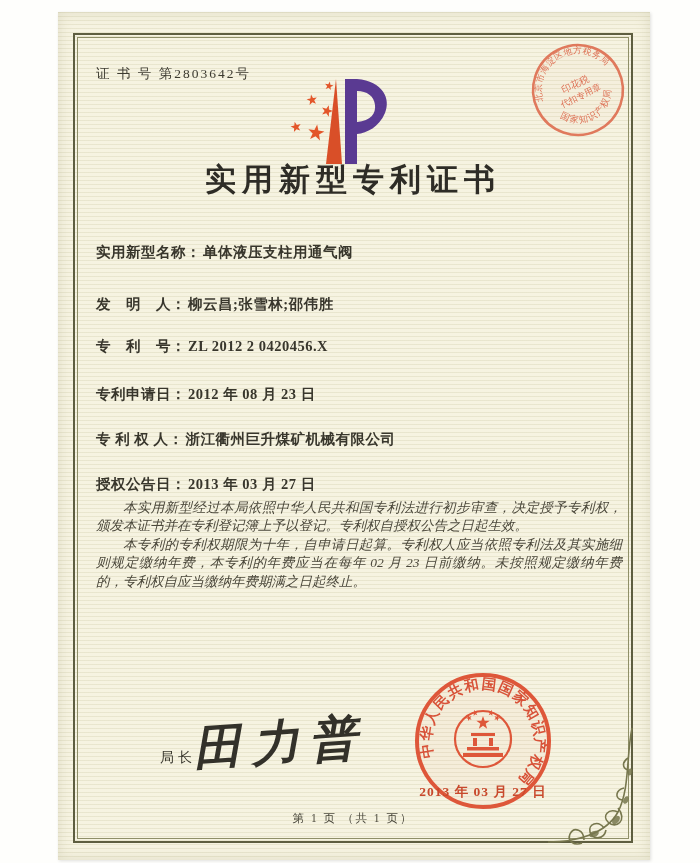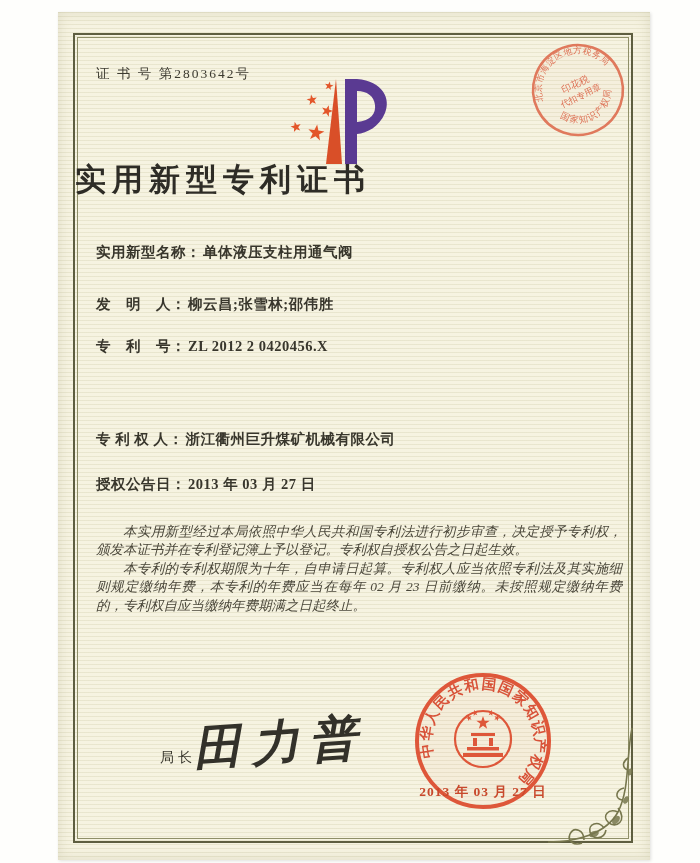--- a/index.html
+++ b/index.html
@@ -10,26 +10,26 @@
         background-image:repeating-linear-gradient(180deg,
           rgba(186,182,138,.22) 0px, rgba(186,182,138,.22) 1px,
           rgba(0,0,0,0) 1px, rgba(0,0,0,0) 4px);
         box-shadow:inset 0 0 14px rgba(120,115,70,.18), 1px 1px 3px rgba(0,0,0,.12);}
   .frame{position:absolute;left:15px;top:21px;width:556px;height:806px;
          border:2px solid #5e5e40;}
   .frame-inner{position:absolute;inset:2px;border:1px solid #8f8f68;}
   .cert-no{position:absolute;left:21px;top:30px;font-size:13.5px;letter-spacing:2px;
            color:#3c3a30;}
   .logo{position:absolute;left:208px;top:42px;width:112px;height:90px;}
-  .title{position:absolute;left:0;right:0;top:124px;
+  .title{position:absolute;left:0;right:0;top:124px;text-align:center;
          font-size:31px;font-weight:bold;letter-spacing:6px;color:#2e2c26;}
   .field{position:absolute;left:21px;font-size:14.5px;color:#38362c;
          font-weight:600;letter-spacing:.5px;white-space:nowrap;}
   .fvalue{margin-left:2px;}
-  .body-text{position:absolute;left:21px;top:488px;width:526px;
+  .body-text{position:absolute;left:21px;top:464px;width:526px;
              font-size:13.5px;line-height:18.4px;color:#4a473a;
              font-style:italic;text-align:justify;}
   .body-text p{margin:0;text-indent:2em;}
   .gov-title{position:absolute;left:73px;top:714px;font-size:14px;
              letter-spacing:4px;color:#3a382e;margin-left:12px;}
   .signature{position:absolute;left:118px;top:676px;font-size:48px;
              font-style:italic;font-weight:bold;letter-spacing:10px;
              color:#33312a;transform:rotate(-4deg);white-space:nowrap;}
   .registry-seal{position:absolute;left:338px;top:636px;width:140px;height:140px;
                  opacity:.92;}
@@ -66,20 +66,23 @@
     <div class="title">实用新型专利证书</div>
 
     <div class="field" style="top:208px">
       <span>实用新型名称：</span><span class="fvalue">单体液压支柱用通气阀</span>
     </div>
     <div class="field" style="top:260px">
       <span>发　明　人：</span><span class="fvalue">柳云昌;张雪林;邵伟胜</span>
     </div>
     <div class="field" style="top:302px">
       <span>专　利　号：</span><span class="fvalue">ZL 2012 2 0420456.X</span>
+    </div>
+    <div class="field" style="top:350px">
+      <span>专利申请日：</span><span class="fvalue">2012 年 08 月 23 日</span>
     </div>
     <div class="field" style="top:395px">
       <span>专 利 权 人：</span><span class="fvalue">浙江衢州巨升煤矿机械有限公司</span>
     </div>
     <div class="field" style="top:440px">
       <span>授权公告日：</span><span class="fvalue">2013 年 03 月 27 日</span>
     </div>
 
     <div class="body-text">
       <p>本实用新型经过本局依照中华人民共和国专利法进行初步审查，决定授予专利权，颁发本证书并在专利登记簿上予以登记。专利权自授权公告之日起生效。</p>
@@ -120,20 +123,21 @@
       <text font-size="8.5" letter-spacing="0.5" fill="#d9593b" font-family="Liberation Serif, serif">
         <textPath href="#taxTop" startOffset="5">北京市海淀区地方税务局</textPath>
       </text>
       <text font-size="9" letter-spacing="1" fill="#d9593b" font-family="Liberation Serif, serif">
         <textPath href="#taxBot" startOffset="17">国家知识产权局</textPath>
       </text>
       <text x="50" y="47" text-anchor="middle" font-size="9.5" fill="#d9593b" font-family="Liberation Serif, serif">印花税</text>
       <text x="50" y="59" text-anchor="middle" font-size="8.5" fill="#d9593b" font-family="Liberation Serif, serif">代扣专用章</text>
     </svg>
 
+    <div class="footer">第 1 页 （共 1 页）</div>
 
     <svg class="flourish" viewBox="0 0 92 122">
       <g fill="none" stroke="#77774e" stroke-width="1.6">
         <path d="M88,2 C82,32 86,62 74,86 C62,108 32,116 4,116"></path>
         <path d="M74,86 c-10,-4 -16,4 -10,10 c8,8 20,-2 10,-14"></path>
         <path d="M60,102 c-6,-8 -16,-4 -14,4 c2,8 14,8 16,-2"></path>
         <path d="M40,114 c0,-10 -10,-14 -14,-6 c-3,7 4,12 12,9"></path>
         <path d="M80,62 c-8,2 -10,10 -2,12"></path>
         <path d="M84,32 c-6,4 -6,10 0,12"></path>
       </g>

